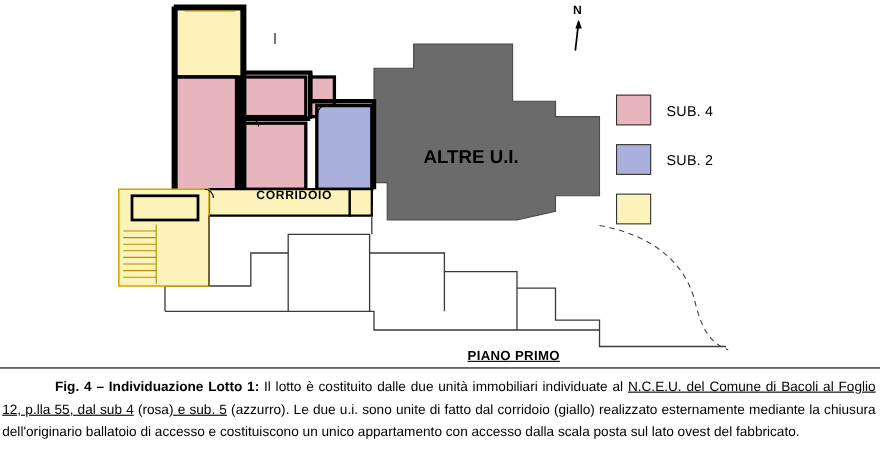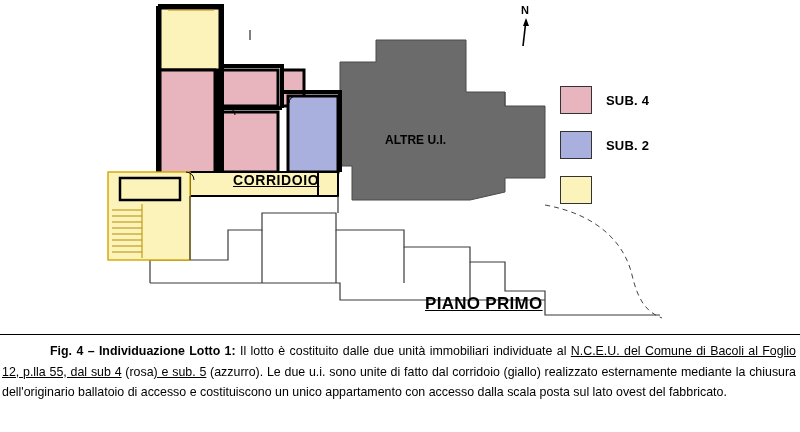--- a/index.html
+++ b/index.html
@@ -44,21 +44,21 @@
   }
   .legend-swatch {
     width: 30px;
     height: 26px;
     border: 1px solid #333;
     margin-right: 14px;
     flex: 0 0 auto;
   }
   .legend-label {
     font-size: 13px;
-    font-weight: bold;
+    font-weight: normal;
     letter-spacing: 0.2px;
   }
   
   #north {
     position: absolute;
     left: 505px;
     top: 4px;
     width: 40px;
     text-align: center;
   }
@@ -70,33 +70,32 @@
   
   .plan-label {
     position: absolute;
     font-size: 12px;
     font-weight: bold;
     white-space: nowrap;
   }
   #label-altre {
     left: 385px;
     top: 133px;
-    font-size: 12px;
+    font-size: 17px;
   }
   #label-corridoio {
     left: 233px;
     top: 172px;
-    font-size: 14px;
+    font-size: 11px;
     letter-spacing: 0.6px;
-    text-decoration: underline;
   }
   #label-piano {
     left: 425px;
-    top: 294px;
-    font-size: 17px;
+    top: 316px;
+    font-size: 12px;
     text-decoration: underline;
     letter-spacing: 0.3px;
   }
   
   #caption-rule {
     position: absolute;
     left: 0;
     top: 334px;
     width: 800px;
     border-top: 1px solid #000;

